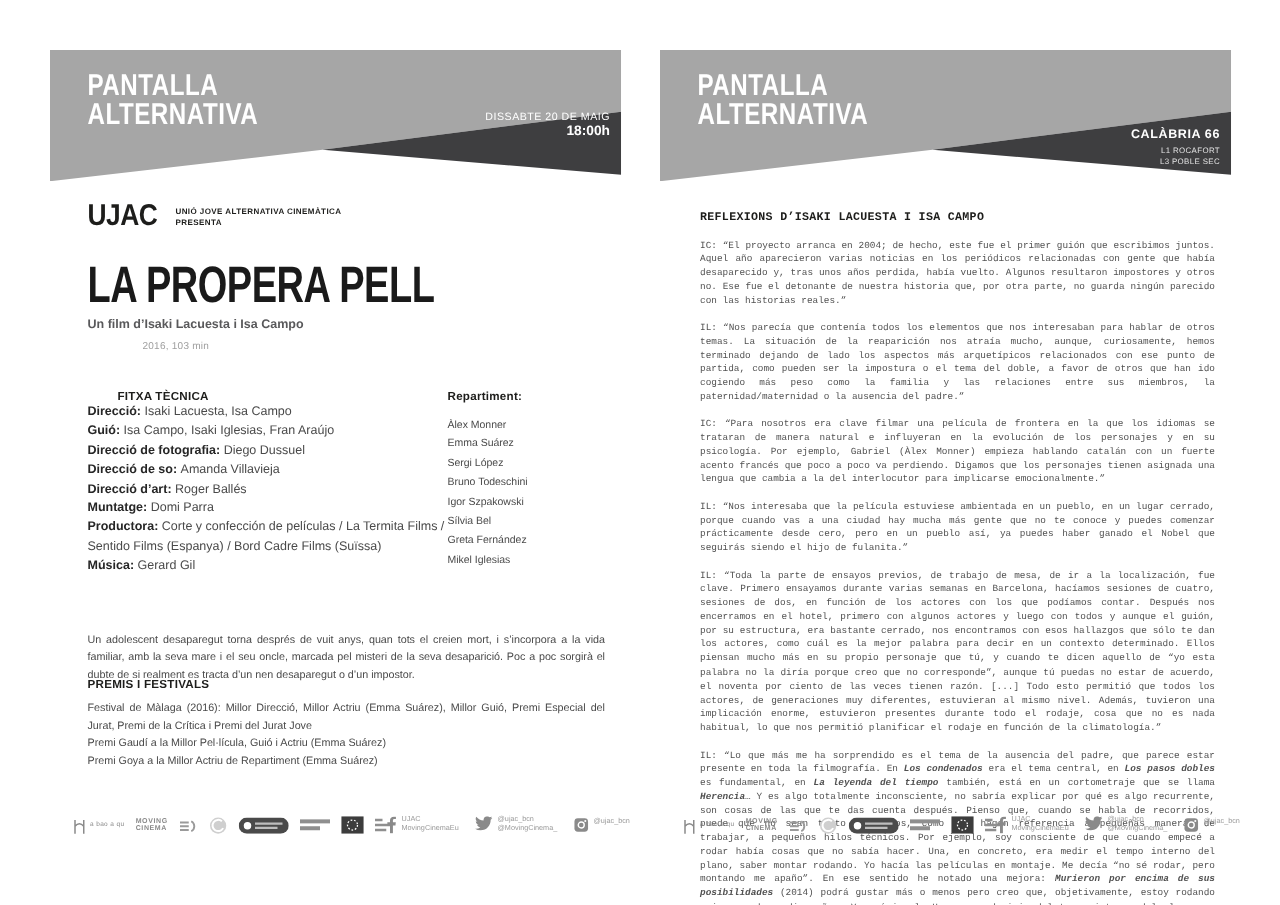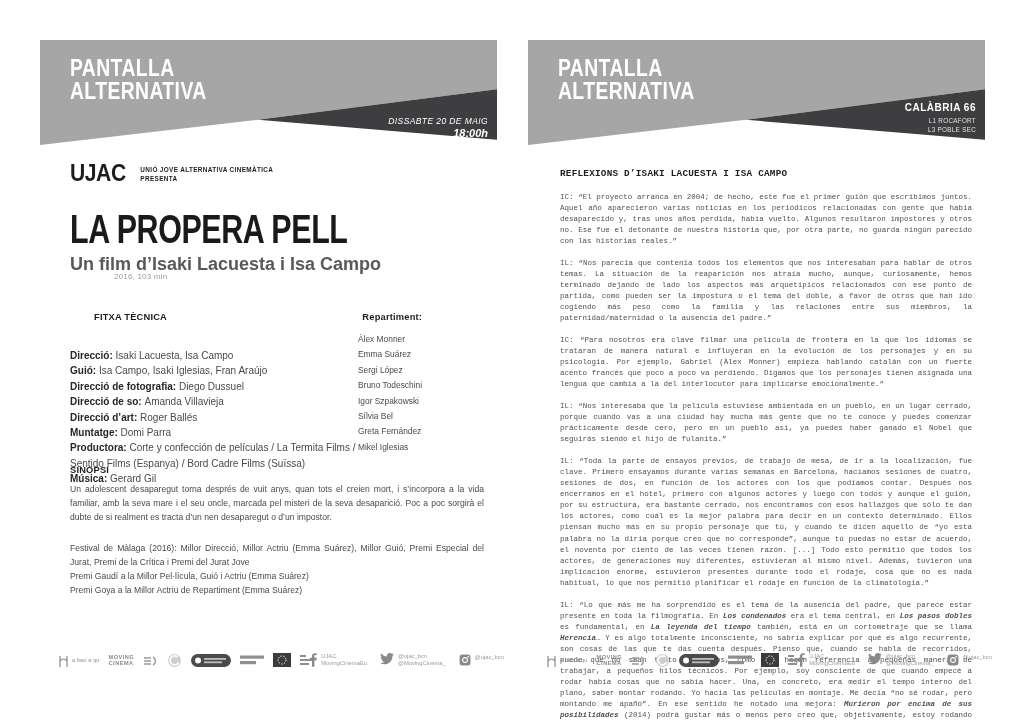--- a/index.html
+++ b/index.html
@@ -15,53 +15,53 @@
   
   .banner{position:absolute;top:40px;left:0;width:457px;height:105px;}
   .banner .gray-shape{position:absolute;inset:0;background:var(--banner-gray);
     clip-path:polygon(0 0,100% 0,100% 47%,47.7% 76%,0 100%);}
   .banner .dark-shape{position:absolute;inset:0;background:var(--banner-dark);
     clip-path:polygon(47.7% 76%,100% 47%,100% 95%);}
   .brand{position:absolute;left:30px;top:16px;color:#fff;font-weight:700;
     font-size:23px;line-height:22px;letter-spacing:.5px;
     transform:scaleX(.84) scaleY(1.05);transform-origin:left top;white-space:nowrap;}
   .wedge-text{position:absolute;color:#fff;text-align:right;right:9px;}
-  .wedge-text.show{top:76px;font-style:italic;}
+  .wedge-text.show{top:48px;}
   .wedge-date{font-size:8.5px;letter-spacing:.4px;}
   .wedge-time{font-size:11px;font-weight:700;margin-top:1px;}
   .wedge-text.venue{top:62px;}
   .venue-name{font-size:10px;font-weight:700;letter-spacing:.5px;}
   .metro{font-size:6.3px;line-height:9px;margin-top:3px;color:#e3e3e3;letter-spacing:.3px;}
 
   
   .presenter{position:absolute;left:30px;top:163px;display:flex;align-items:flex-start;}
   .ujac{font-size:24px;font-weight:800;letter-spacing:-.5px;color:#1d1d1b;
     transform:scaleX(.88);transform-origin:left top;line-height:20px;}
   .presenter-lines{margin-left:7px;padding-top:3px;font-size:6.4px;font-weight:700;
     letter-spacing:.35px;line-height:8.5px;color:#1d1d1b;}
 
   
   .film-title{position:absolute;left:30px;top:206px;font-size:39px;font-weight:800;
     color:#1a1a1a;letter-spacing:-.5px;white-space:nowrap;
     transform:scaleX(.78) scaleY(1.05);transform-origin:left top;}
-  .byline{position:absolute;left:30px;top:254px;font-size:18px;font-weight:700;color:#59595b;}
+  .byline{position:absolute;left:30px;top:254px;font-size:10px;font-weight:700;color:#59595b;}
   .film-meta{position:absolute;left:30px;top:272px;font-size:8px;color:#9e9e9e;letter-spacing:.2px;margin-left:44px;}
 
   
   .sec-head{font-size:9.3px;font-weight:700;color:#1d1d1b;letter-spacing:.2px;}
   .fitxa{position:absolute;left:30px;top:312px;width:292px;}
-  .fitxa .sec-head{margin-bottom:26px;padding-left:24px;}
+  .fitxa .sec-head{margin-bottom:0;padding-left:24px;}
   .fitxa-row{font-size:10px;line-height:15.4px;color:#4a4a4a;}
   .fitxa-row .lbl{font-weight:700;color:#262626;}
   .cast{position:absolute;left:318px;top:312px;}
-  .cast .sec-head{margin-bottom:10px;text-align:right;}
+  .cast .sec-head{margin-bottom:10px;}
   .cast-name{font-size:8.4px;line-height:15.4px;color:#4a4a4a;}
   .sinopsi{position:absolute;left:30px;top:465px;width:414px;}
   .sinopsi .sec-head{margin-bottom:8px;}
-  .body-text{font-size:8.6px;line-height:13.9px;color:#4a4a4a;text-align:justify;}
+  .body-text{font-size:8.6px;line-height:13.9px;color:#4a4a4a;text-align:justify;margin-top:40px;}
   .premis{position:absolute;left:30px;top:542px;width:414px;}
   .premis .sec-head{margin-bottom:8px;}
   .premi-line{font-size:8.6px;line-height:13.9px;color:#4a4a4a;text-align:justify;}
 
   
   .reflex{position:absolute;left:32px;top:168px;width:412px;font-family:Liberation Mono, monospace;}
   .reflex-head{font-size:9.3px;font-weight:700;color:#1d1d1b;letter-spacing:.25px;margin-bottom:13px;}
   .reflex-p{margin:0 0 10.5px 0;font-size:7.5px;line-height:11.1px;color:#515151;text-align:justify;}
   .film-ref{font-style:italic;font-weight:700;}
   .citation{margin-top:3px;font-size:7.2px;color:#555;text-align:right;}
@@ -129,25 +129,25 @@
         <div class="cast-name">Sergi López</div>
         <div class="cast-name">Bruno Todeschini</div>
         <div class="cast-name">Igor Szpakowski</div>
         <div class="cast-name">Sílvia Bel</div>
         <div class="cast-name">Greta Fernández</div>
         <div class="cast-name">Mikel Iglesias</div>
       </div>
   </div>
 
   <div class="sinopsi">
-    <div class="sec-head">SINOPSI</div>
     <div class="body-text">Un adolescent desaparegut torna després de vuit anys, quan tots el creien mort, i s’incorpora a la vida familiar, amb la seva mare i el seu oncle, marcada pel misteri de la seva desaparició. Poc a poc sorgirà el dubte de si realment es tracta d’un nen desaparegut o d’un impostor.</div>
   </div>
 
   <div class="premis">
+    <div class="sec-head">PREMIS I FESTIVALS</div>
     <div>
         <div class="premi-line">Festival de Màlaga (2016): Millor Direcció, Millor Actriu (Emma Suárez), Millor Guió, Premi Especial del Jurat, Premi de la Crítica i Premi del Jurat Jove</div>
         <div class="premi-line">Premi Gaudí a la Millor Pel·lícula, Guió i Actriu (Emma Suárez)</div>
         <div class="premi-line">Premi Goya a la Millor Actriu de Repartiment (Emma Suárez)</div>
       </div>
   </div>
 
   <div class="footer">
       <div class="logo-row">
         <div class="logo">

